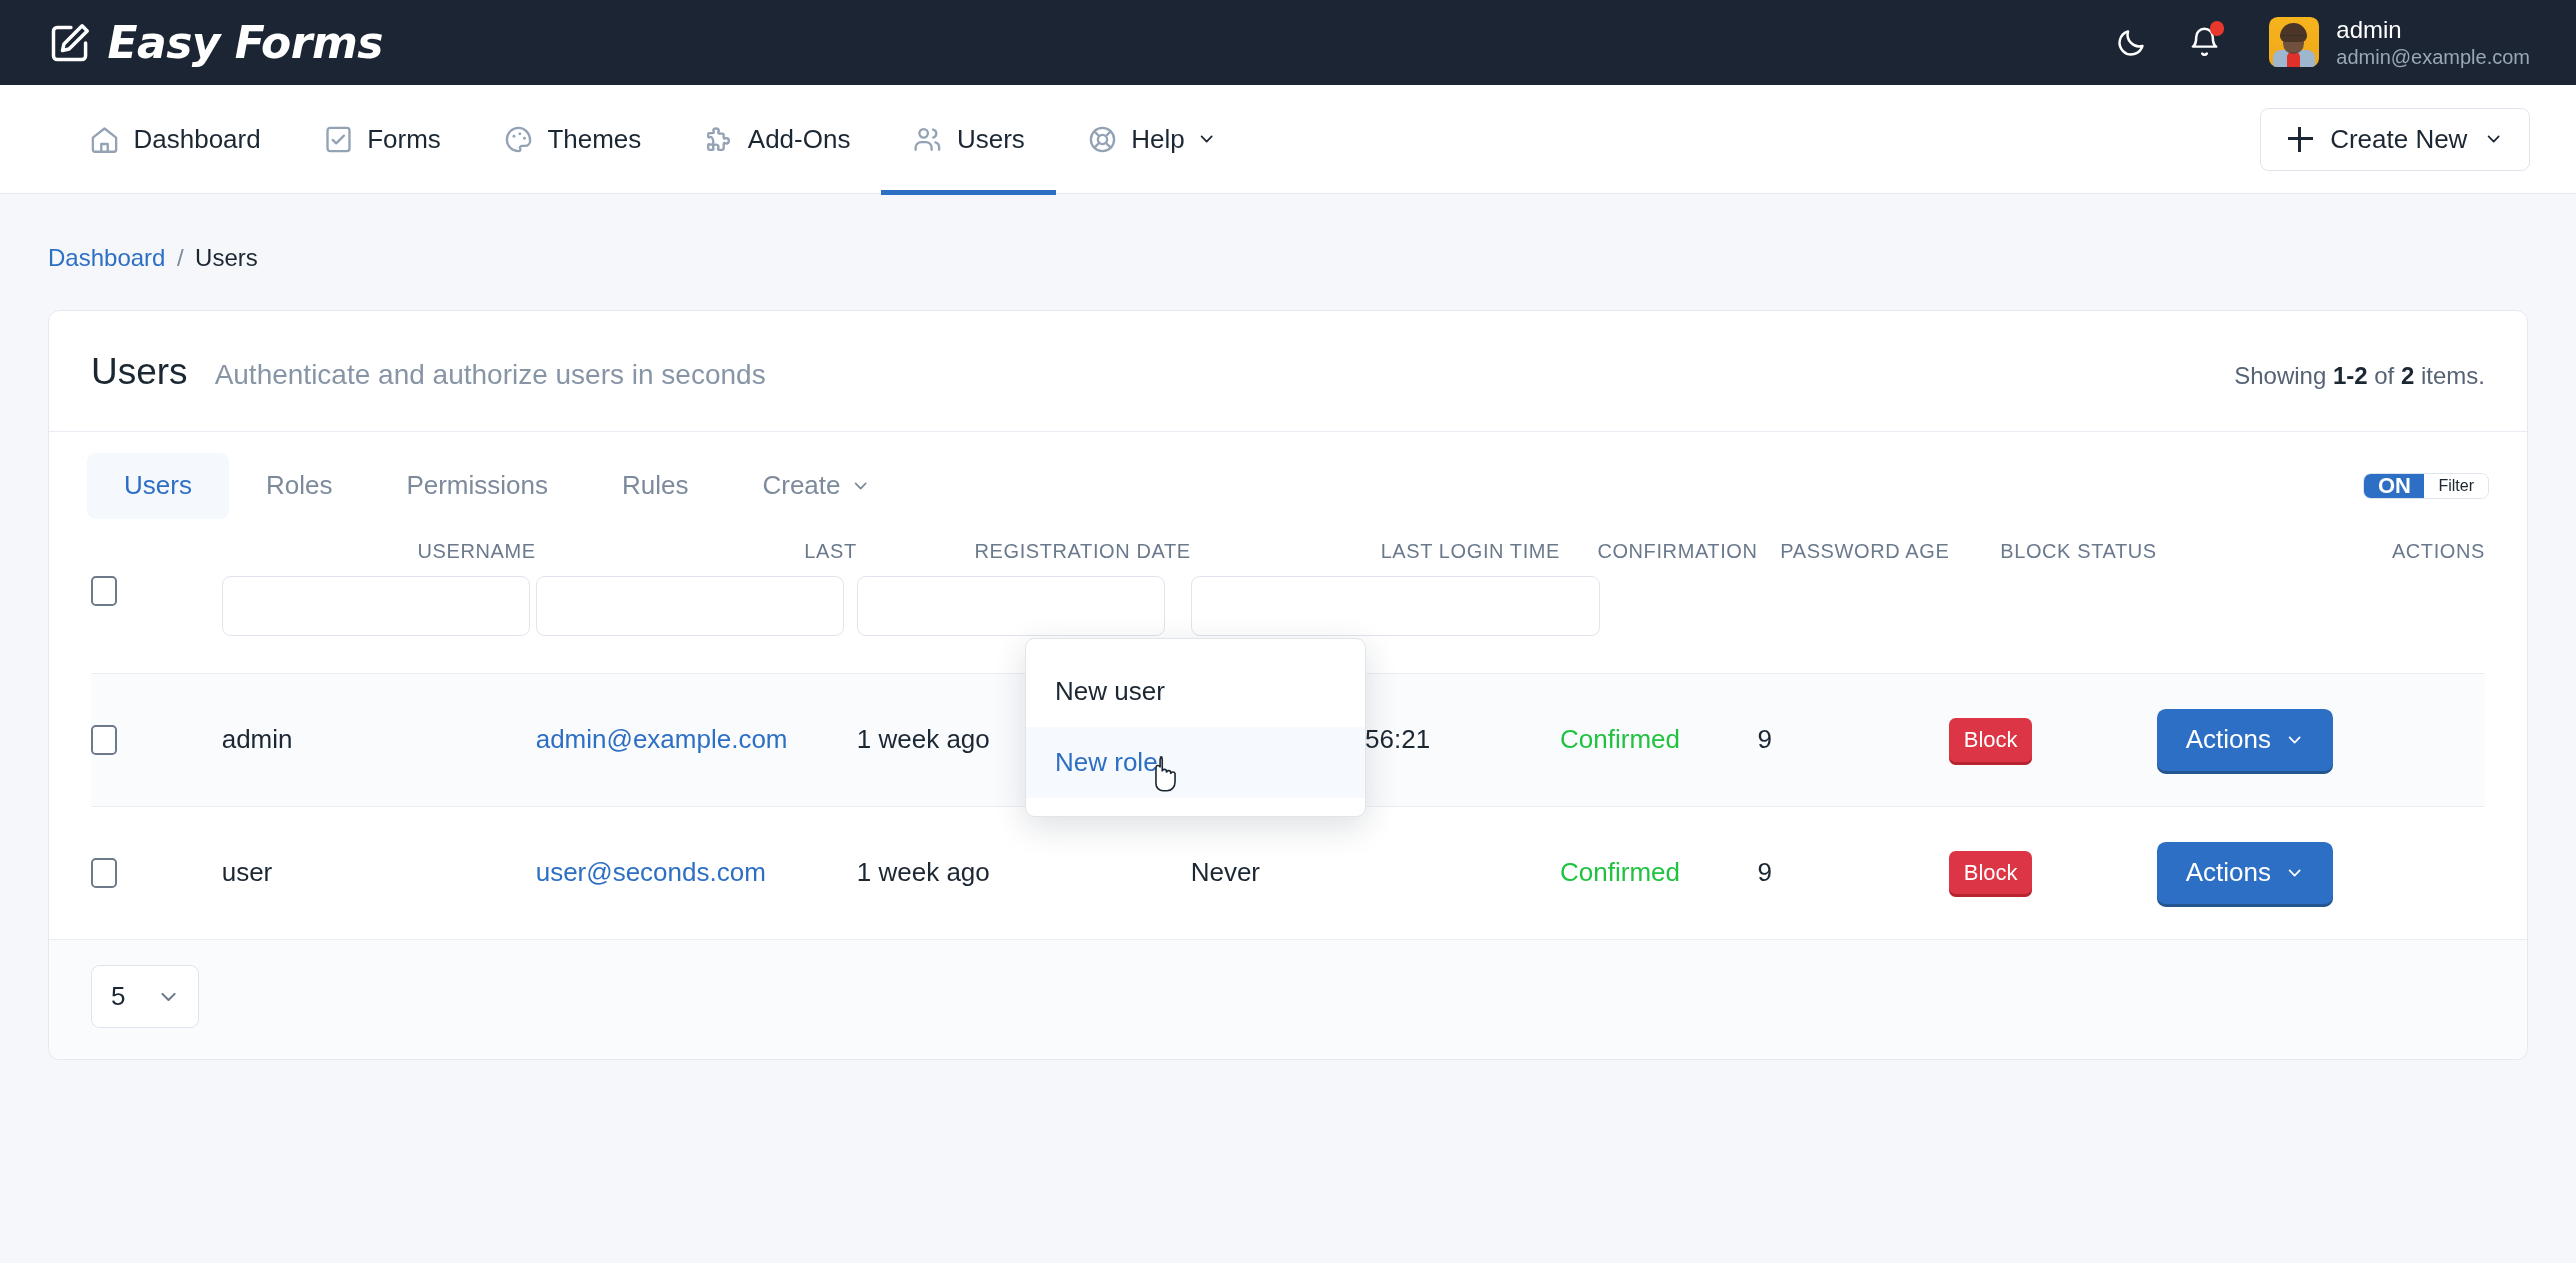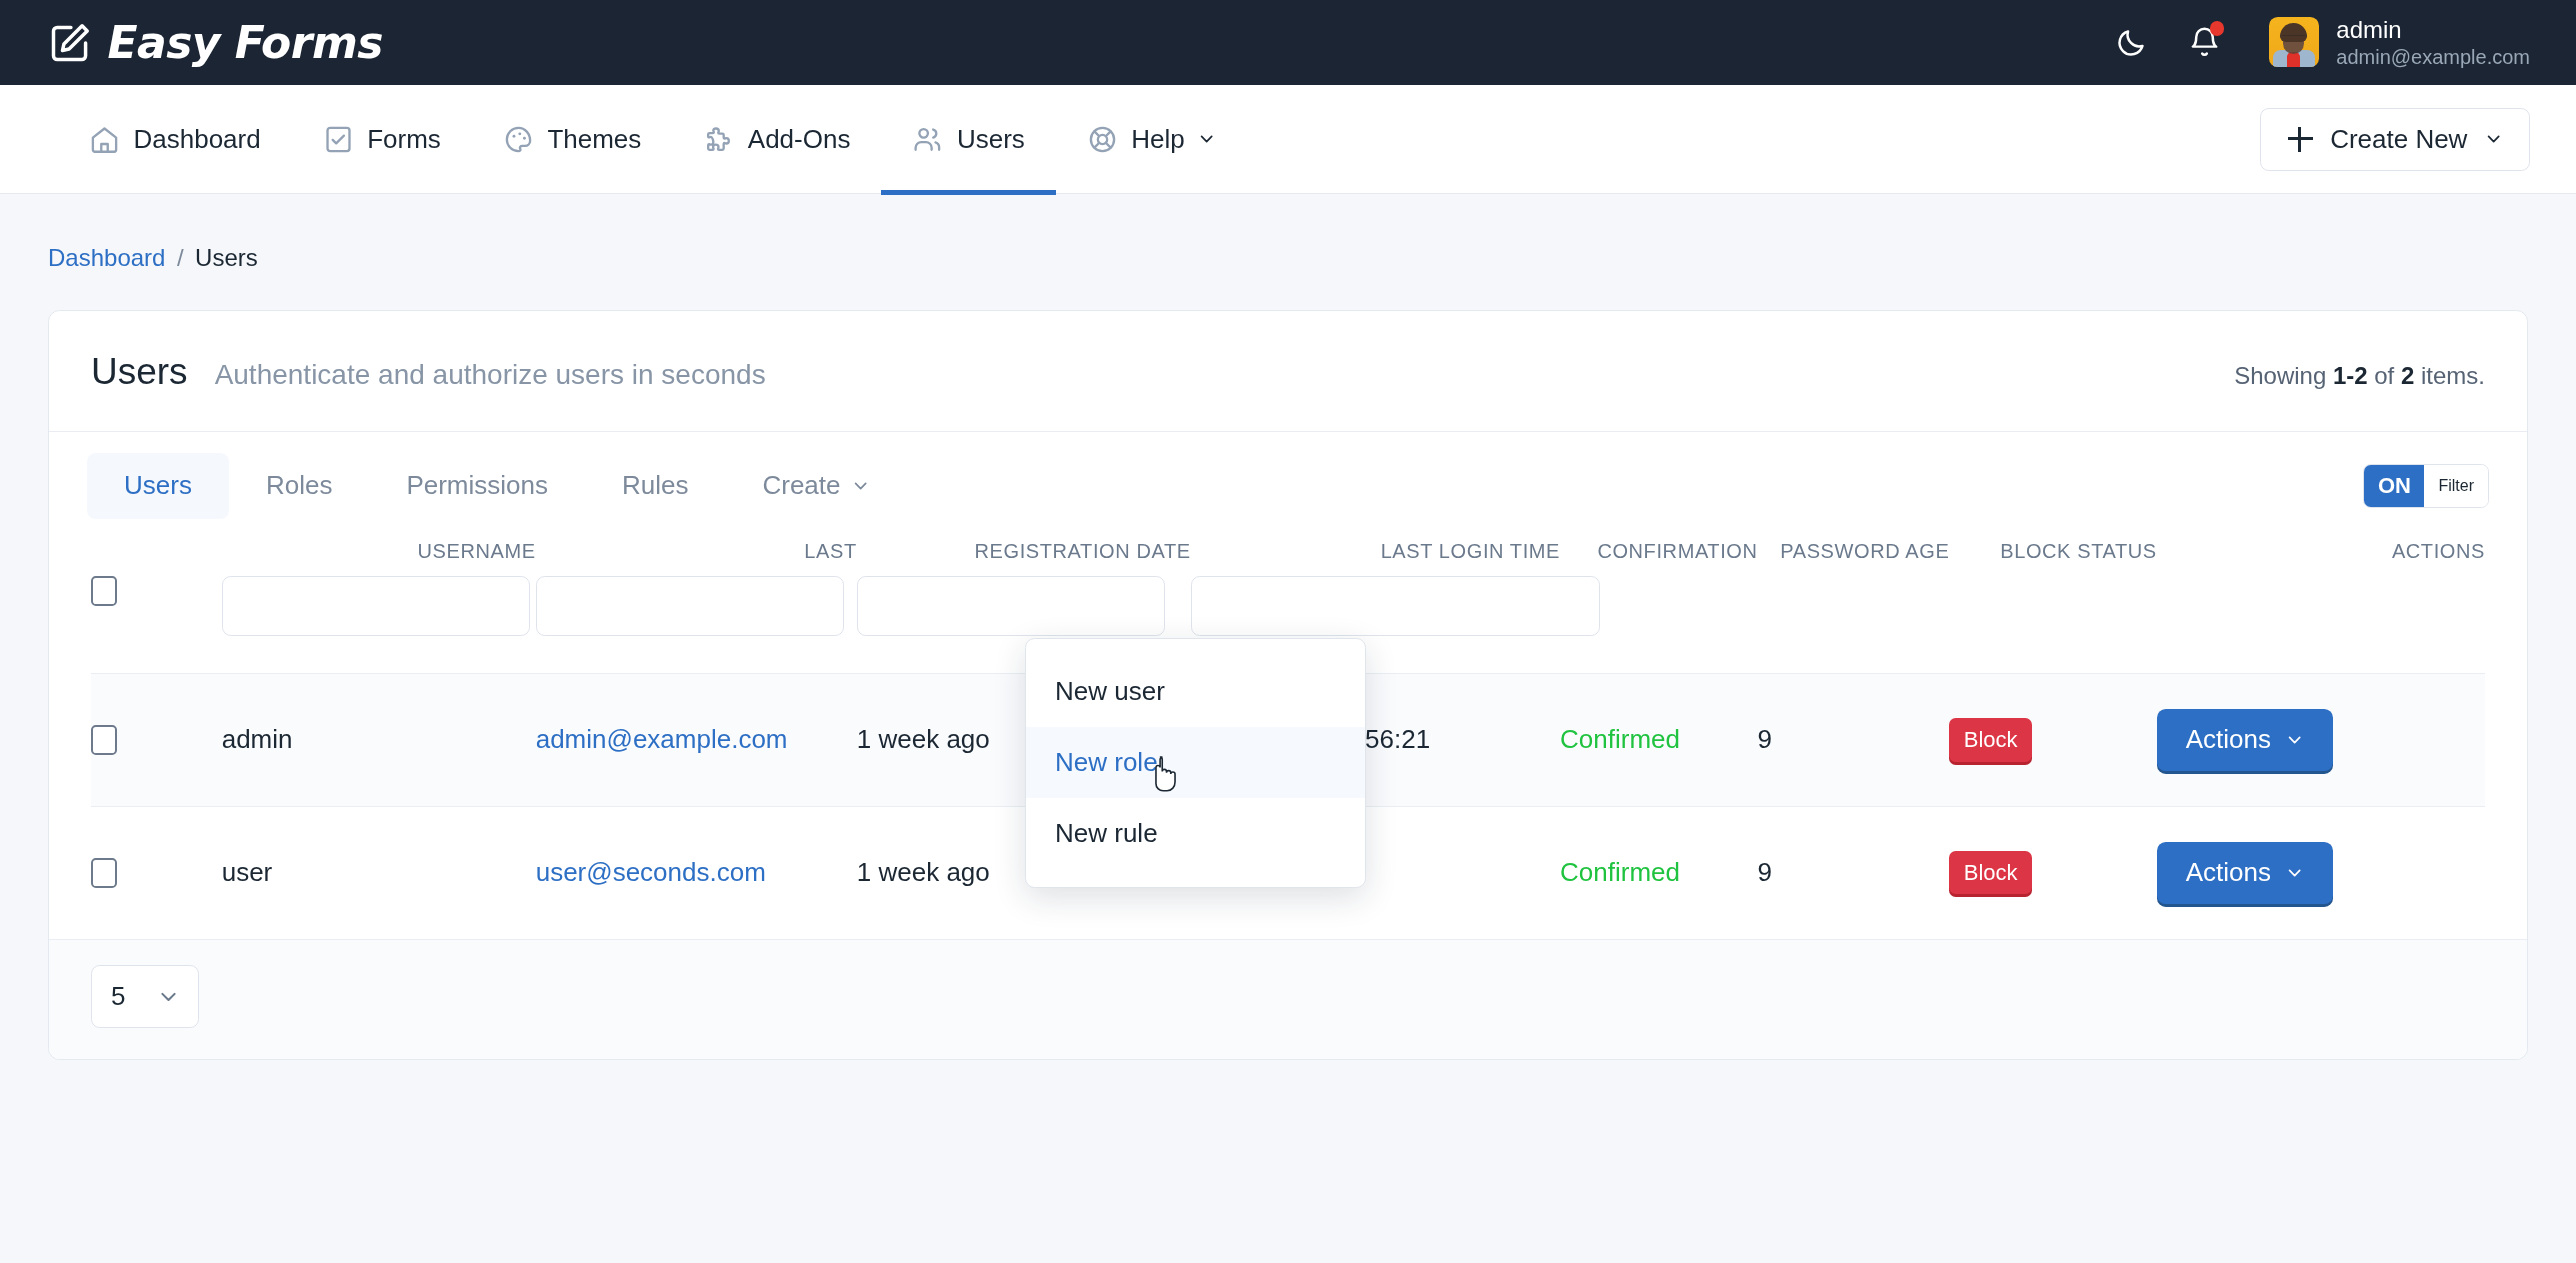--- a/index.html
+++ b/index.html
@@ -140,21 +140,21 @@
     border-radius: 8.7px;
     cursor: pointer;
     display: flex; align-items: center; gap: 11.5px;
   }
   .tab.active { color: #2d6fc4; background: #f5f8fd; }
   .tab .chev { color:#7d8a9b; }
   .toggle {
     margin-left: auto;
     display: flex; align-items: stretch;
     border: 1.4px solid #dfe4ec; border-radius: 7.7px;
-    overflow: hidden; height: 44px;
+    overflow: hidden; height: 26px;
     cursor: pointer;
   }
   .toggle .on {
     background: #2d6fc4; color: #ffffff;
     font-size: 22px; font-weight: bold;
     display: flex; align-items: center; padding: 0 13.5px;
   }
   .toggle .off {
     background: #ffffff; color: #1b2733;
     font-size: 16px;
@@ -501,19 +501,18 @@
       <svg class="chev" viewBox="0 0 24 24" fill="none" stroke="currentColor" stroke-width="2.4" stroke-linecap="round" stroke-linejoin="round">
           <path d="M5 9l7 7 7-7"></path>
         </svg>
     </span>
   </div>
 </div>
 
 <div class="dropdown">
   <div class="dd-item">New user</div>
   <div class="dd-item hover">New role</div>
-  <div class="dd-item">New rule</div>
 </div>
 
 <svg class="cursor-hand" viewBox="0 0 24 30">
   <path d="M7 1.5c1 0 1.8.8 1.8 1.8v9.1c0-.9.7-1.6 1.6-1.6s1.6.7 1.6 1.6v.9c0-.9.7-1.6 1.6-1.6s1.6.7 1.6 1.6v.9c0-.9.7-1.5 1.6-1.5s1.6.7 1.6 1.6v5.9c0 3.6-2.4 6.6-6 6.6h-2.9c-3.1 0-5.4-2.4-5.4-5.3V9.5c0-.9.7-1.6 1.6-1.6s1.4.6 1.5 1.4V3.3c0-1 .8-1.8 1.8-1.8z" fill="#ffffff" stroke="#1b2733" stroke-width="1.2"></path>
 </svg>
 
 
 </body></html>

